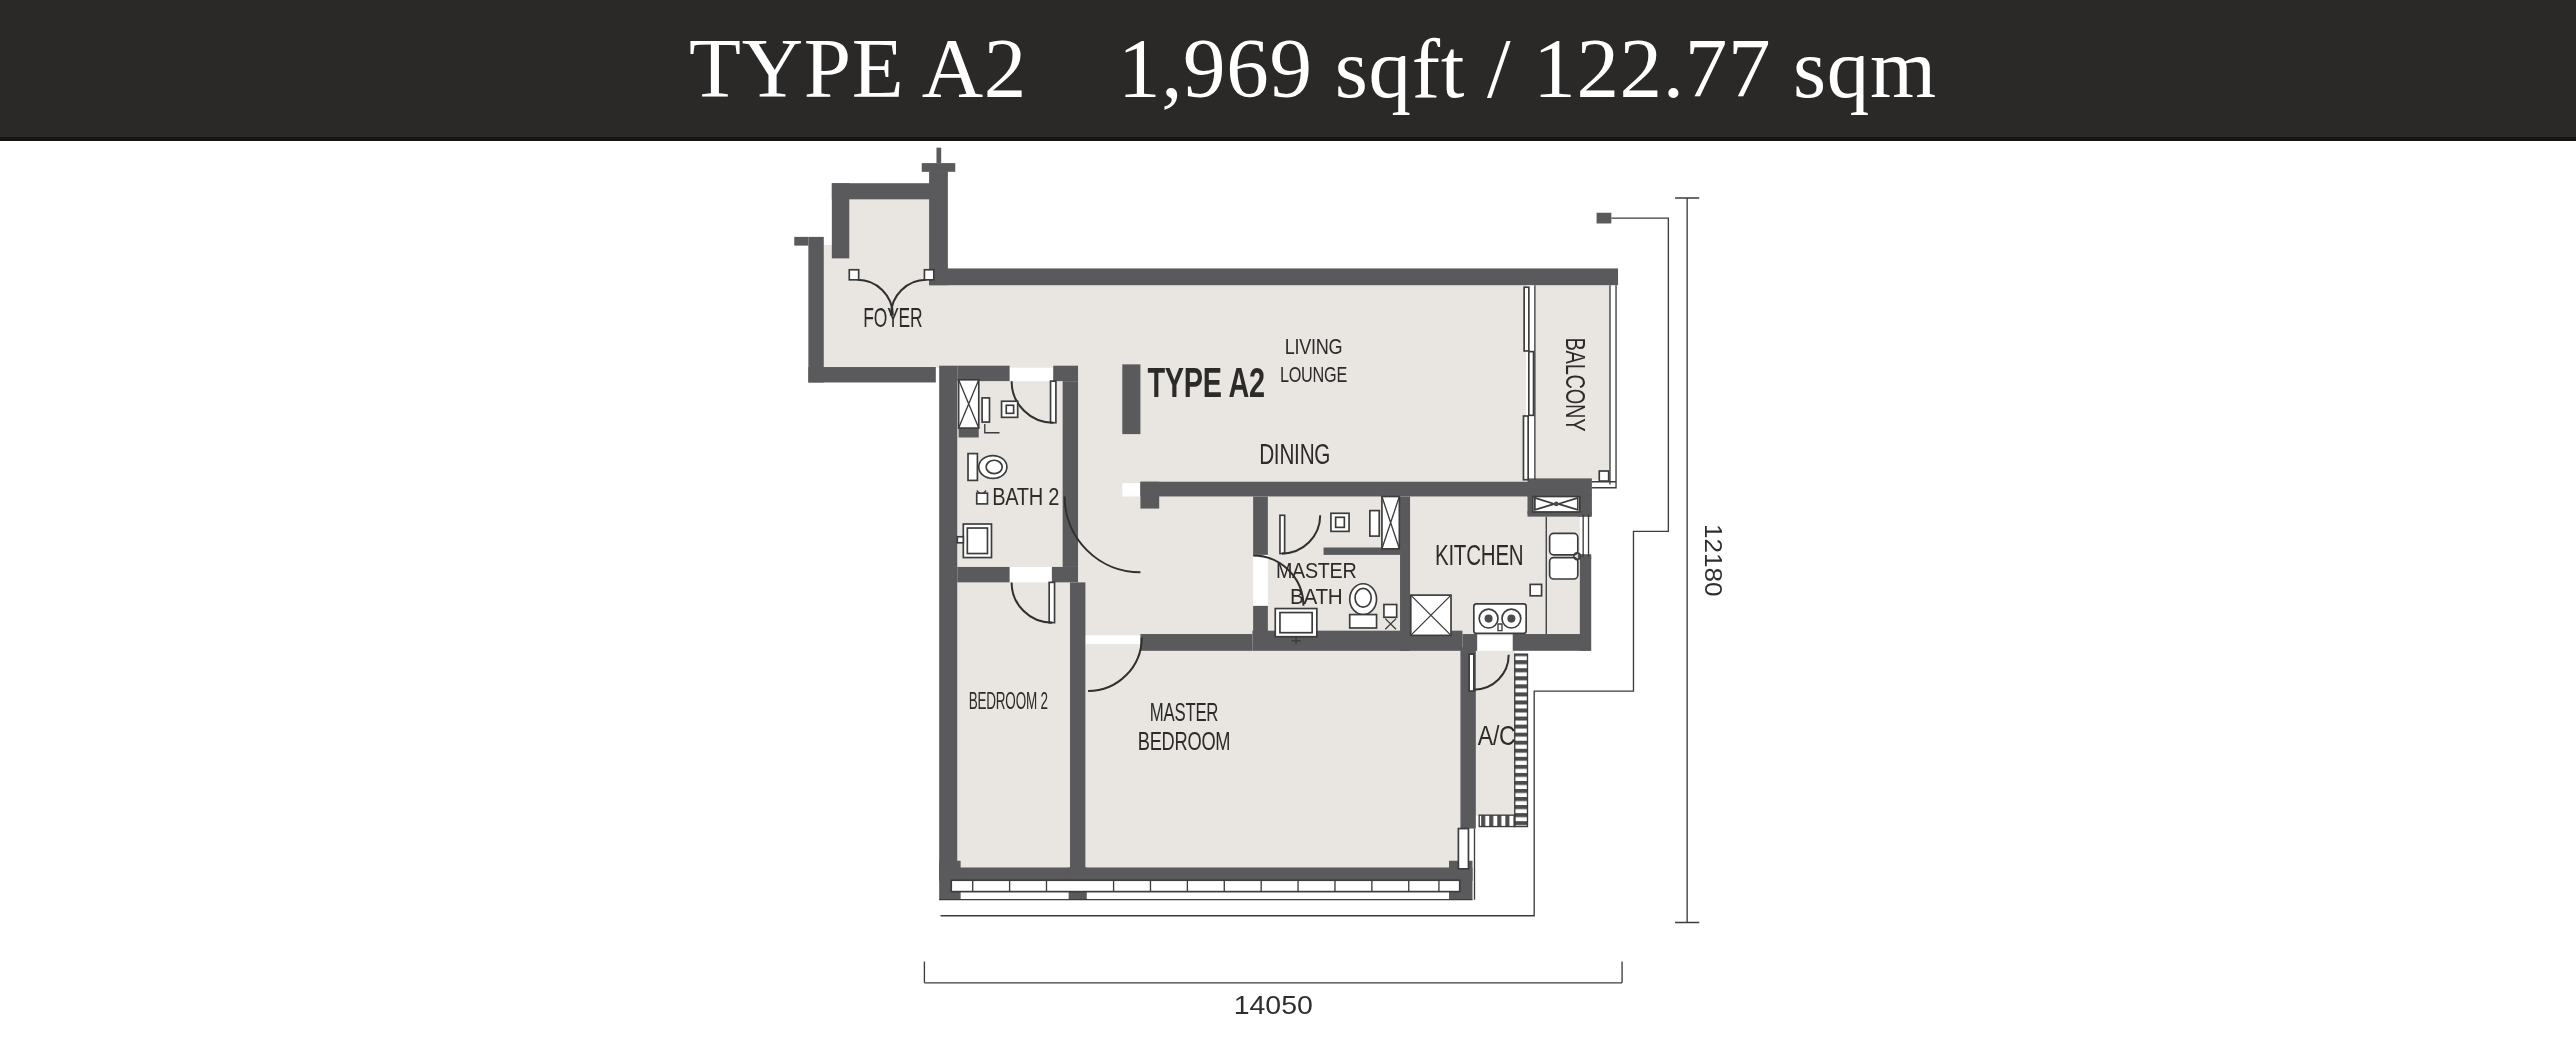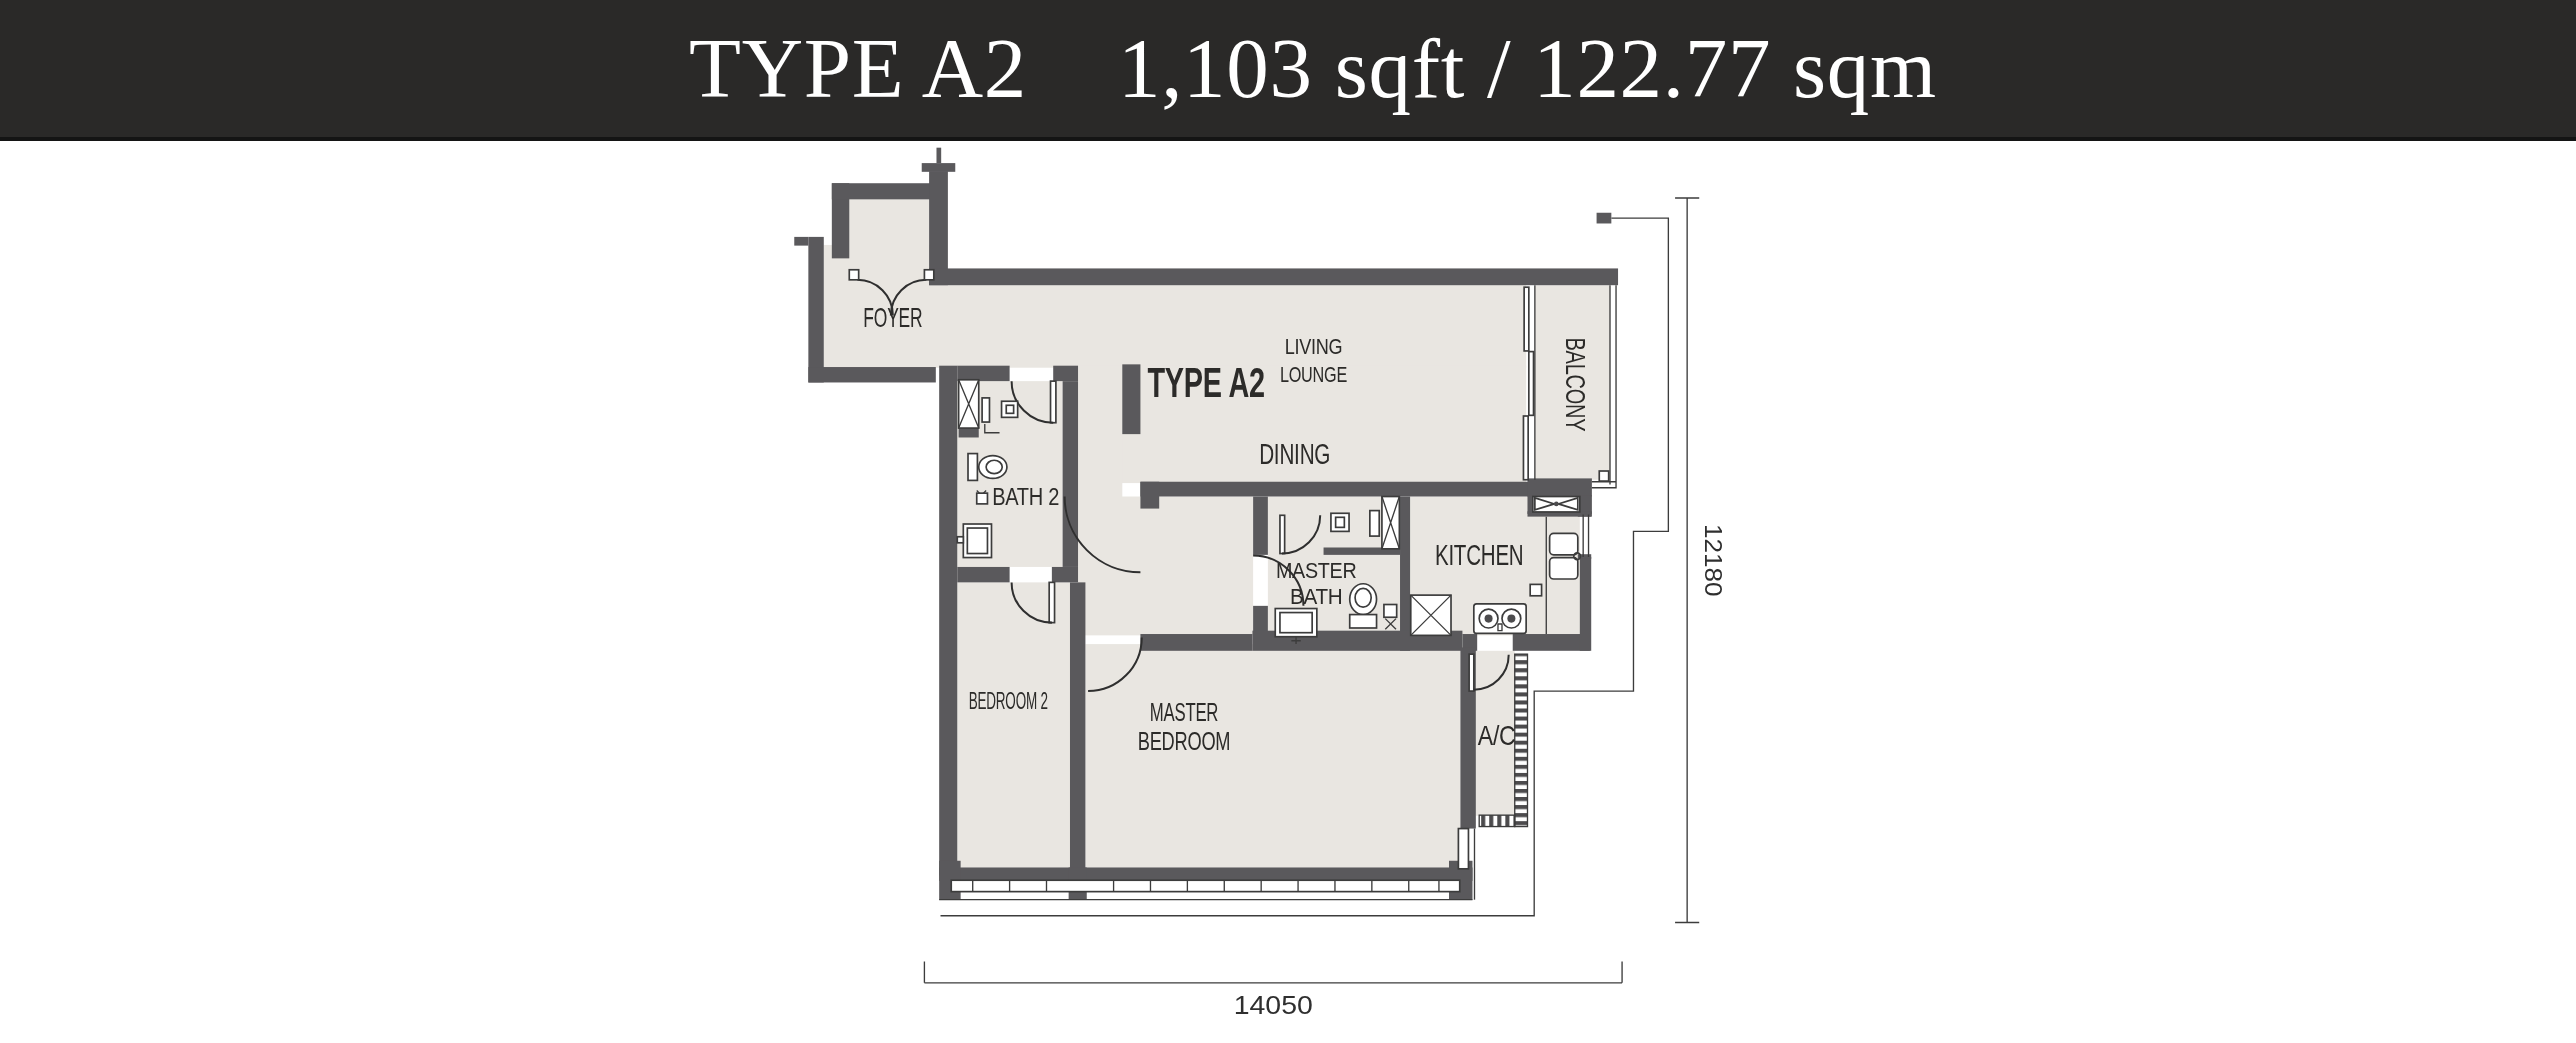--- a/index.html
+++ b/index.html
@@ -31,21 +31,21 @@
   .fixn{stroke:var(--line);stroke-width:2.5;fill:none;}
   .arc{stroke:#2f2f2f;stroke-width:3;fill:none;}
   .lbl{fill:var(--label);font-family:"Liberation Sans", sans-serif;letter-spacing:-0.5px;}
   .dim{fill:#2f2f2f;font-family:"Liberation Sans", sans-serif;}
 </style>
 </head>
 <body>
 
 <div class="header">
   <span class="title-part">TYPE A2</span>
-  <span class="title-part">1,103 sqft / 122.77 sqm</span>
+  <span class="title-part">1,969 sqft / 122.77 sqm</span>
 </div>
 
 <svg class="plan" width="2576" height="1044" viewBox="0 0 3840 1556">
 
   <defs>
     <pattern id="hatchH" width="10" height="12" patternUnits="userSpaceOnUse">
       <rect x="0" y="0" width="10" height="12" fill="#ffffff"></rect>
       <rect x="0" y="0" width="10" height="6" fill="#4c4b4d"></rect>
     </pattern>
     <pattern id="hatchV" width="12" height="10" patternUnits="userSpaceOnUse">

